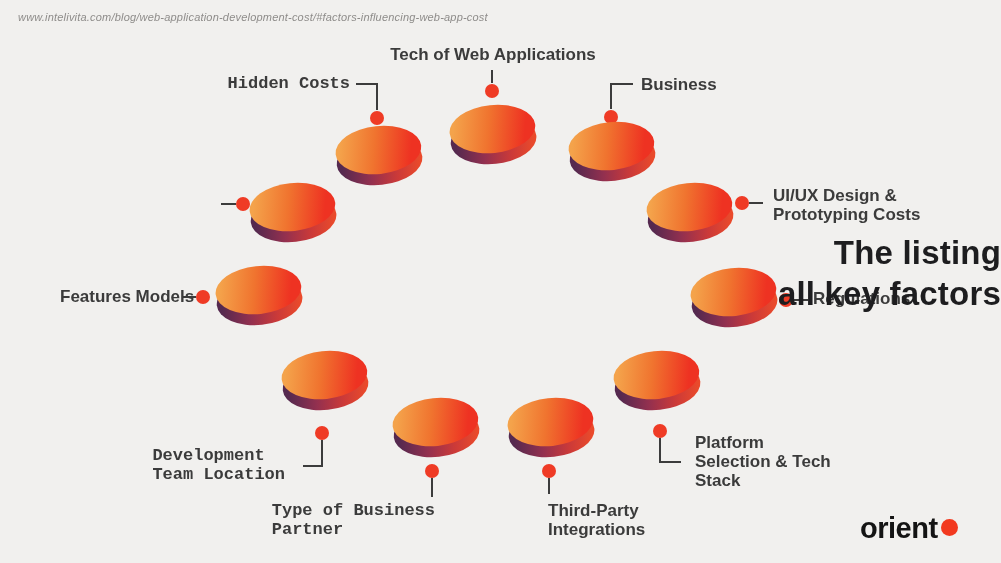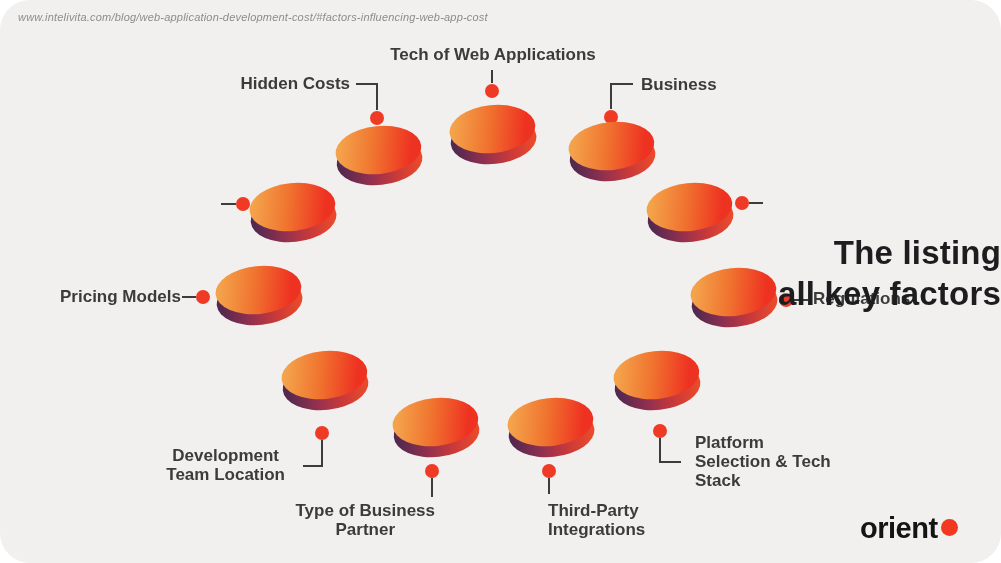--- a/index.html
+++ b/index.html
@@ -2,21 +2,20 @@
 <html><head>
 <meta charset="utf-8">
 <style>
   html,body{margin:0;padding:0;}
   .stage{
     position:relative;
     width:1001px;height:563px;
     background:#F1F0EE;
     overflow:hidden;
     font-family:"Liberation Sans","DejaVu Sans",sans-serif;
-    border-radius:30px;
   }
   .url-caption{
     position:absolute;left:18px;top:11px;
     font-size:11px;font-style:italic;color:#8e8c8a;letter-spacing:.2px;
   }
   .center-title{
     position:absolute;left:0;right:0;top:233px;
     text-align:right;
     font-size:33px;font-weight:700;color:#1d1d1f;
     line-height:1.24;letter-spacing:.2px;
@@ -31,21 +30,21 @@
   .disc .face{
     position:absolute;left:0;top:0;width:86px;height:48px;border-radius:50%;
     background:linear-gradient(100deg,#f4a34b 8%,#f0742f 45%,#ee3222 85%);
   }
   .factor-label{
     position:absolute;
     font-size:17px;font-weight:600;color:#3b3b3b;
     line-height:19px;white-space:pre-line;
   }
   .ta-c{text-align:center;}
-  .ta-r{text-align:center;}
+  .ta-r{text-align:left;font-family:Liberation Mono, monospace;}
   .brand-logo{
     position:absolute;left:860px;top:514px;
     display:flex;align-items:flex-start;
   }
   .brand-logo .logo-text{
     font-size:29px;font-weight:700;color:#141414;
     letter-spacing:-.5px;line-height:1;
   }
   .brand-logo .logo-dot{
     width:17px;height:17px;border-radius:50%;
@@ -129,21 +128,23 @@
       <div class="face"></div>
   </div>
   <div class="disc" style="left:508px;top:398px;">
     <div class="rim"></div>
       <div class="face"></div>
   </div>
 
   <div class="factor-label ta-r" style="right:651px;top:74px;">Hidden Costs</div>
   <div class="factor-label ta-c" style="left:357px;width:272px;top:45px;">Tech of Web Applications</div>
   <div class="factor-label" style="left:641px;top:75px;">Business</div>
-  <div class="factor-label" style="left:60px;top:287px;">Pricing Models</div>
+  <div class="factor-label" style="left:60px;top:287px;">Features Models</div>
+  <div class="factor-label" style="left:773px;top:186px;">UI/UX Design &amp;
+Prototyping Costs</div>
   <div class="factor-label" style="left:813px;top:289px;">Regulations</div>
   <div class="factor-label ta-r" style="right:716px;top:446px;">Development
 Team Location</div>
   <div class="factor-label ta-r" style="right:566px;top:501px;">Type of Business
 Partner</div>
   <div class="factor-label" style="left:548px;top:501px;">Third-Party
 Integrations</div>
   <div class="factor-label" style="left:695px;top:433px;">Platform
 Selection &amp; Tech
 Stack</div>

